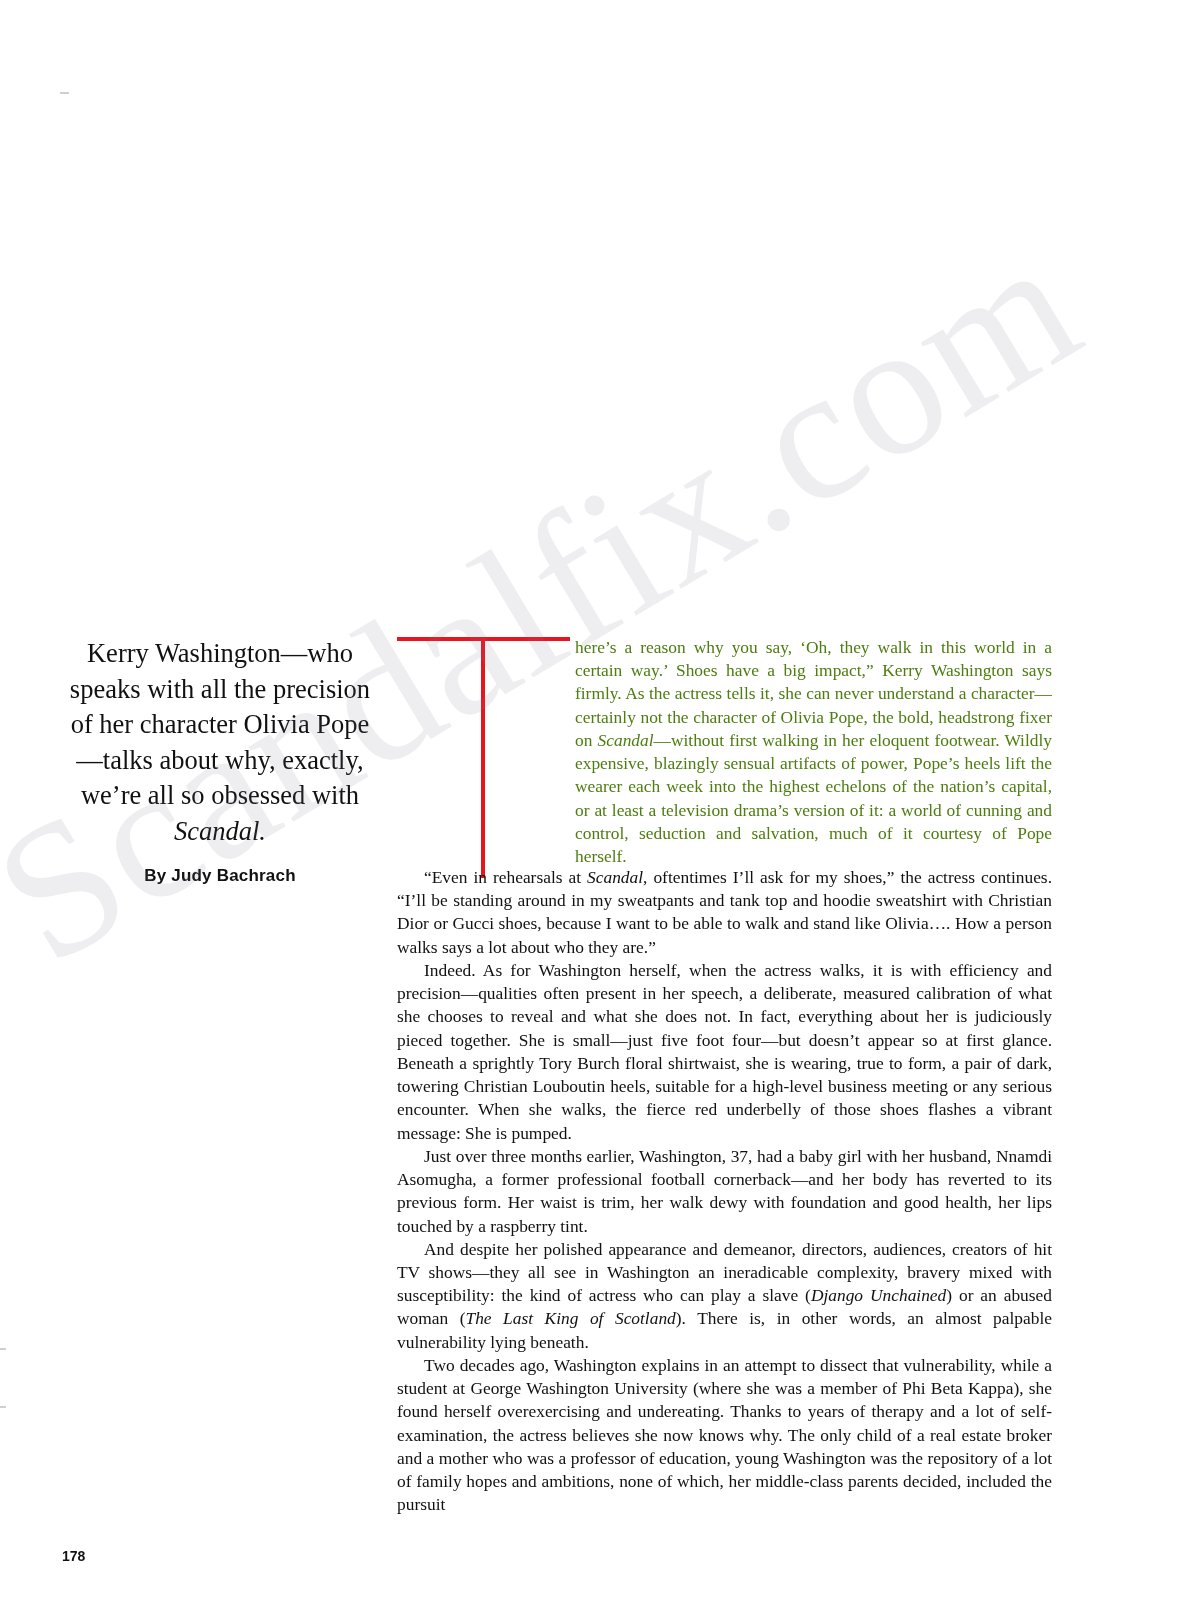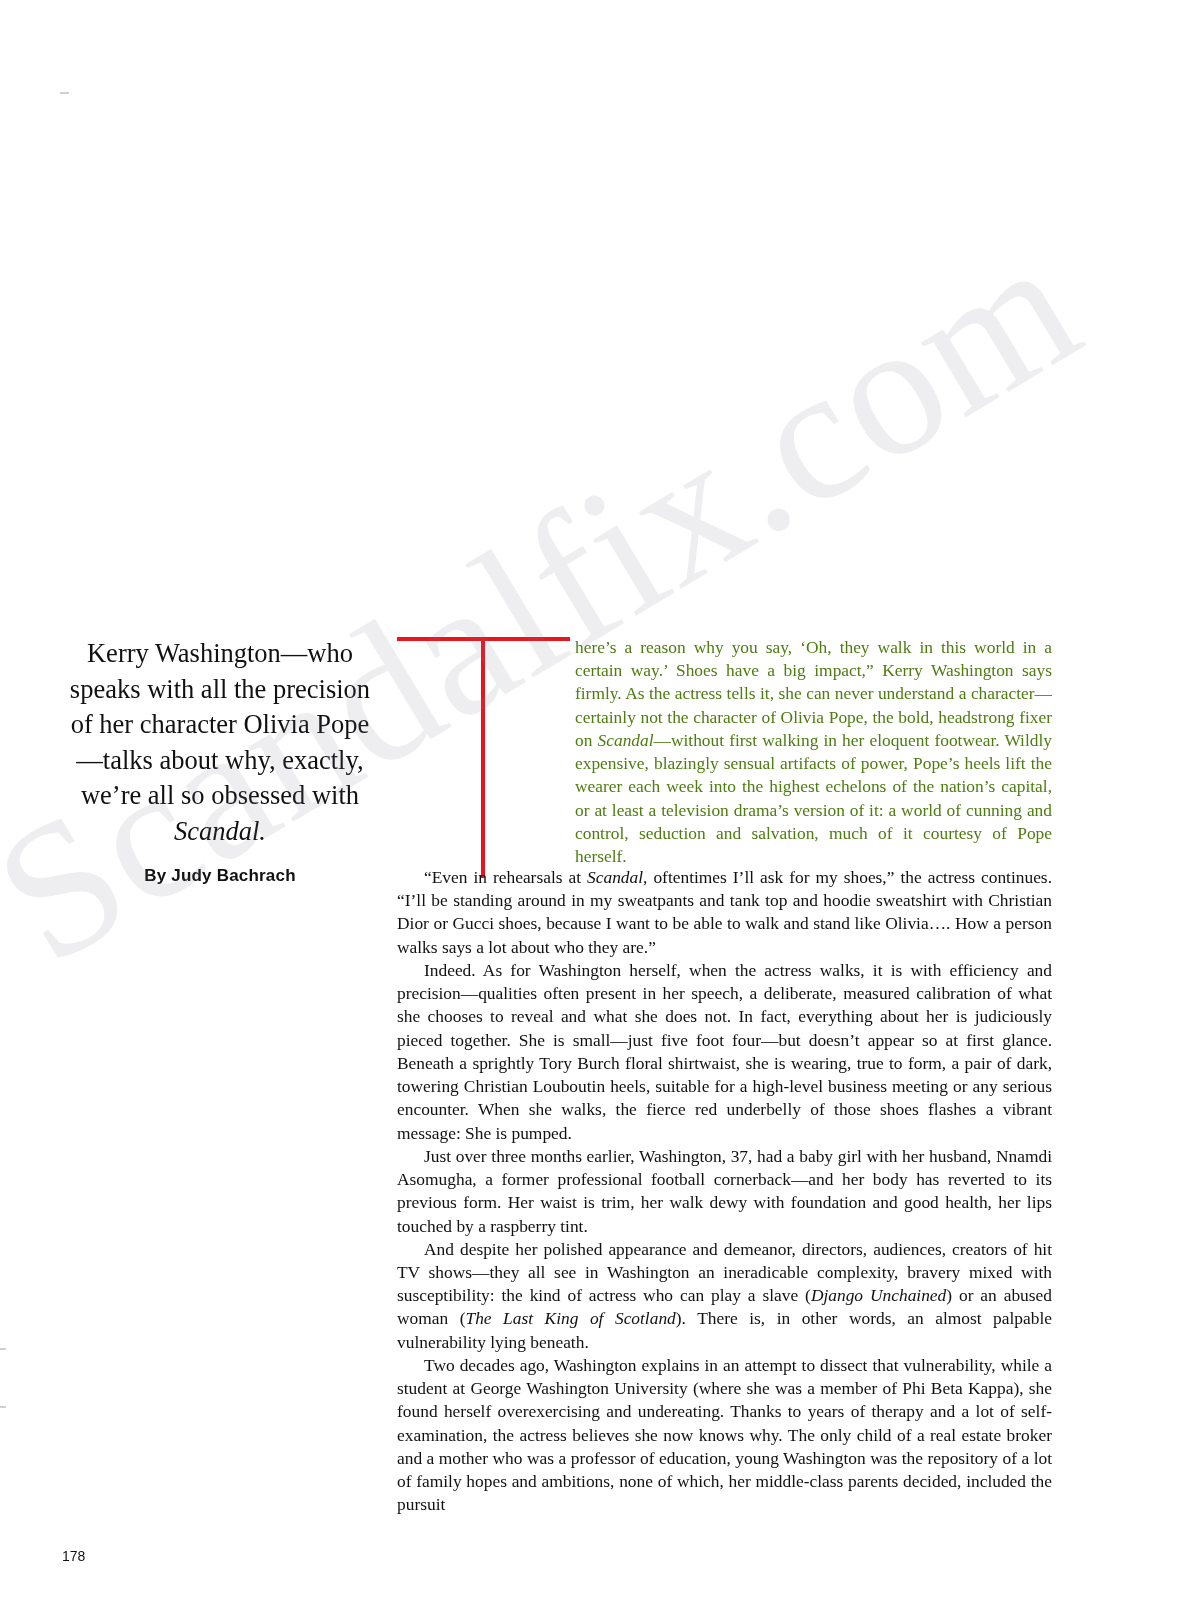--- a/index.html
+++ b/index.html
@@ -157,21 +157,21 @@
     color: #111;
   }
   .para-rest p em { font-style: italic; }
 
   
   .folio {
     position: absolute;
     left: 62px;
     top: 1548px;
     font-family: "Liberation Sans", sans-serif;
-    font-weight: normal;
+    font-weight: bold;
     font-size: 14px;
     color: #111;
   }
 
   
   .edge-mark {
     position: absolute;
     background: #cfcfcf;
   }
   .m1 { left: 60px; top: 92px; width: 9px; height: 2px; }

